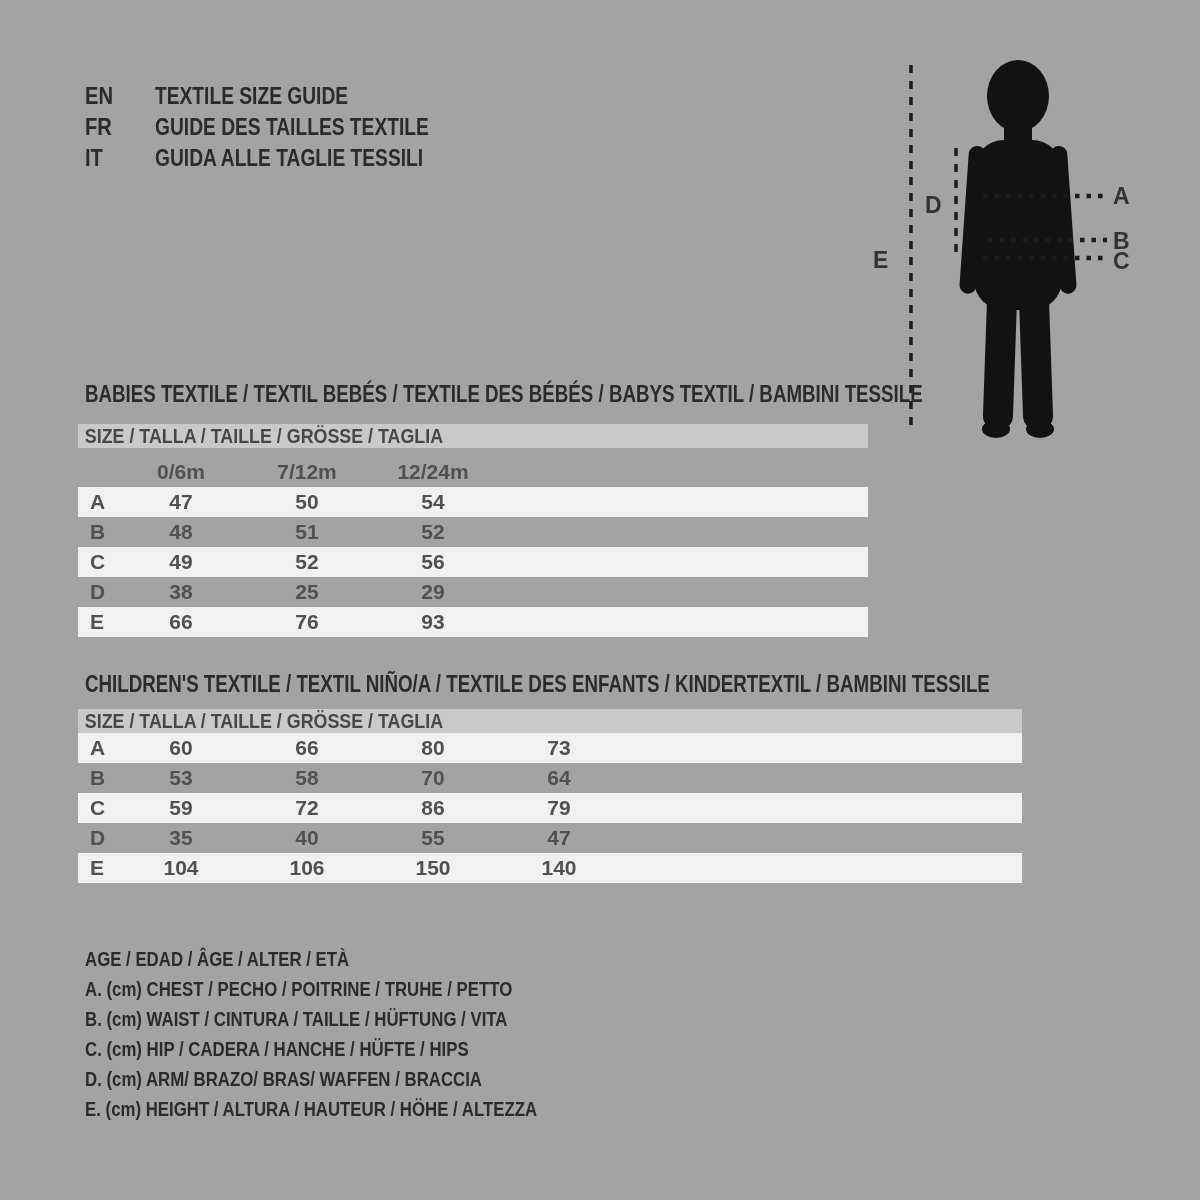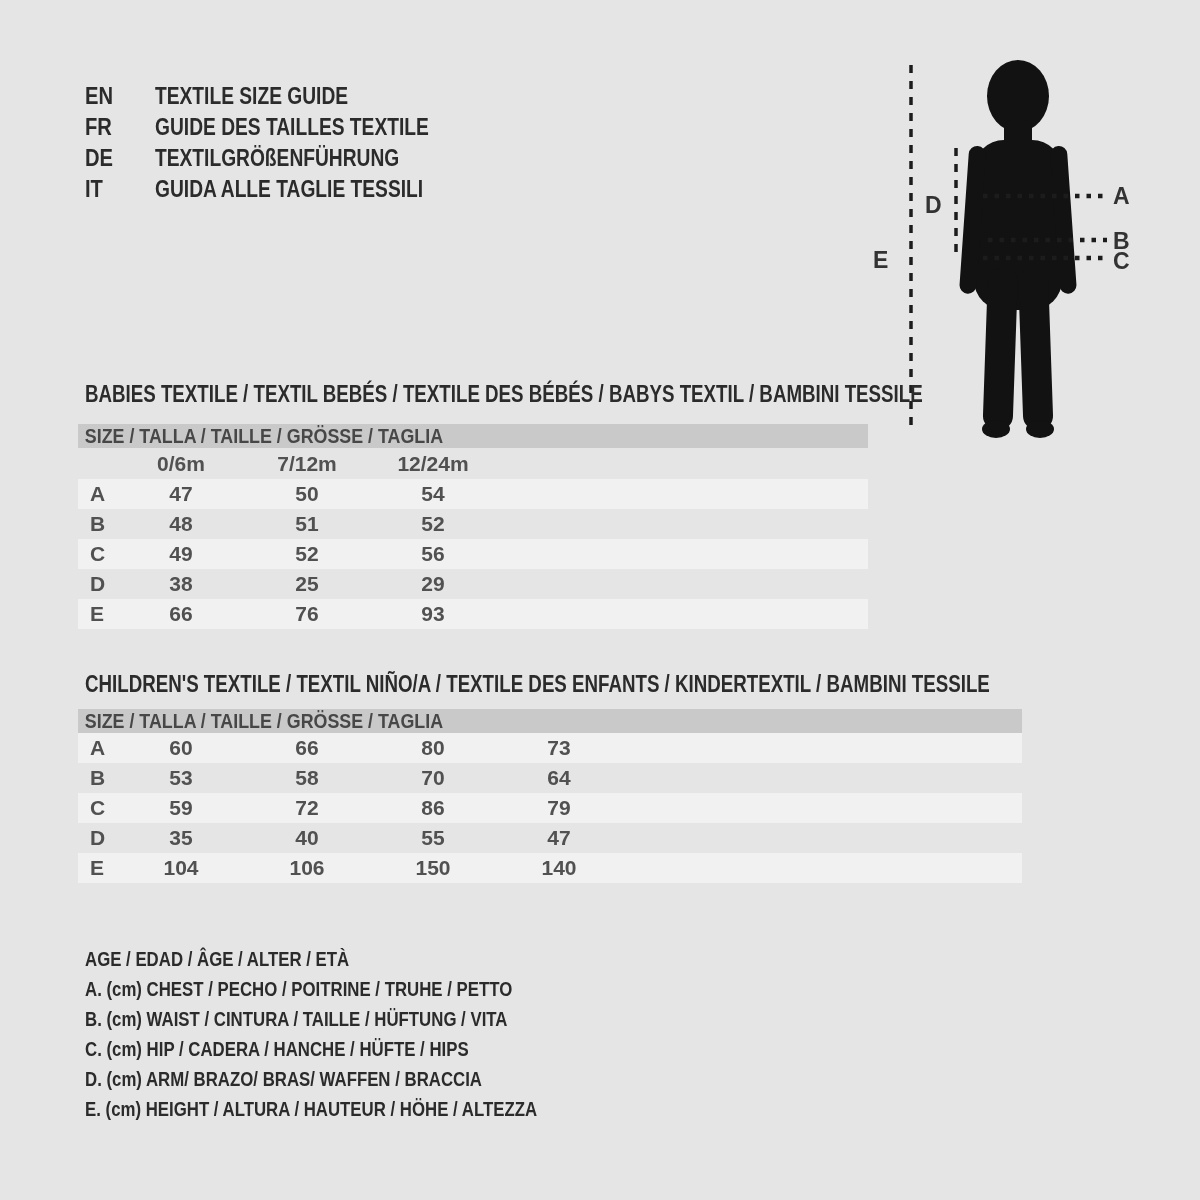--- a/index.html
+++ b/index.html
@@ -3,21 +3,21 @@
 <meta charset="utf-8">
 <style>
   * { margin:0; padding:0; box-sizing:border-box; }
   html,body { background:#ffffff; }
   body {
     width:1200px; height:1200px;
     font-family:"Liberation Sans","DejaVu Sans",sans-serif;
   }
   .canvas {
     position:relative; width:1200px; height:1200px;
-    background:#e5e5e5; overflow:hidden;
+    background:#a3a3a3; overflow:hidden;
   }
 
   
   .lang-list { position:absolute; left:85px; top:80px; }
   .lang-row { display:flex; align-items:center; height:31px; }
   .lang-code {
     width:70px; font-weight:bold; font-size:24px; color:#2b2b2b;
     transform:scaleX(0.84); transform-origin:0 50%; white-space:nowrap;
   }
   .lang-label {
@@ -44,21 +44,21 @@
   .size-bar {
     height:24px; background:#c9c9c9; margin-top:19px;
     display:flex; align-items:center;
   }
   .children-table .size-bar { margin-top:14px; }
   .size-bar span {
     font-weight:bold; font-size:21px; color:#474747; padding-left:8px;
     transform:scaleX(0.85); transform-origin:0 50%; white-space:nowrap;
   }
   .trow { display:flex; align-items:center; height:30px; }
-  .thead-row { height:31px; }
+  .thead-row { height:31px;margin-top:8px; }
   .children-table .thead-row { height:32px; }
   .stripe { background:#f1f1f1; }
   .cell { font-weight:bold; font-size:21px; color:#515151; }
   .cell.lab { width:40px; padding-left:12px; }
   .cell.val { width:126px; text-align:center; }
 
   
   .legend { position:absolute; left:85px; top:944px; }
   .legend-line {
     height:30px; line-height:30px; font-weight:bold; font-size:21px;
@@ -72,24 +72,20 @@
 <div class="canvas">
 
   <section class="lang-list">
     <div class="lang-row">
       <span class="lang-code">EN</span>
       <span class="lang-label">TEXTILE SIZE GUIDE</span>
     </div>
     <div class="lang-row">
       <span class="lang-code">FR</span>
       <span class="lang-label">GUIDE DES TAILLES TEXTILE</span>
-    </div>
-    <div class="lang-row">
-      <span class="lang-code">DE</span>
-      <span class="lang-label">TEXTILGRÖßENFÜHRUNG</span>
     </div>
     <div class="lang-row">
       <span class="lang-code">IT</span>
       <span class="lang-label">GUIDA ALLE TAGLIE TESSILI</span>
     </div>
   </section>
 
   <div class="figure">
     <svg width="300" height="410" viewBox="0 0 300 410">
       <g fill="#121212">

